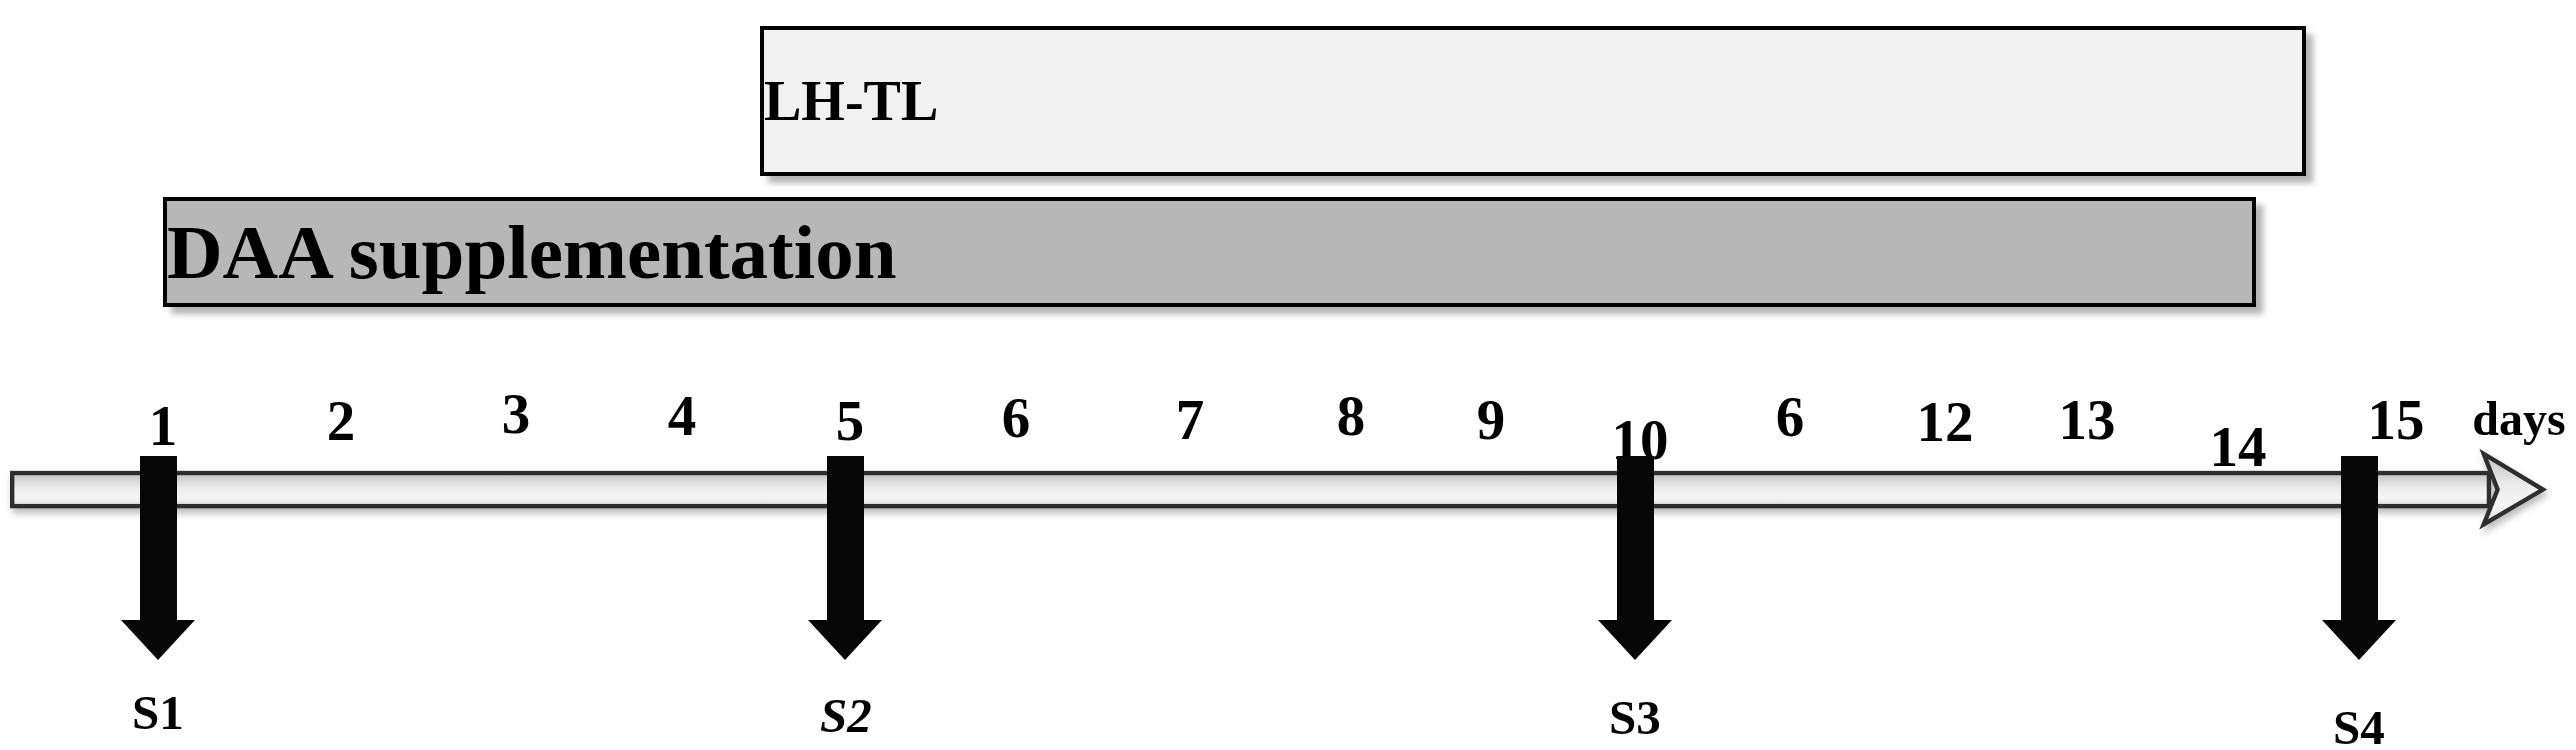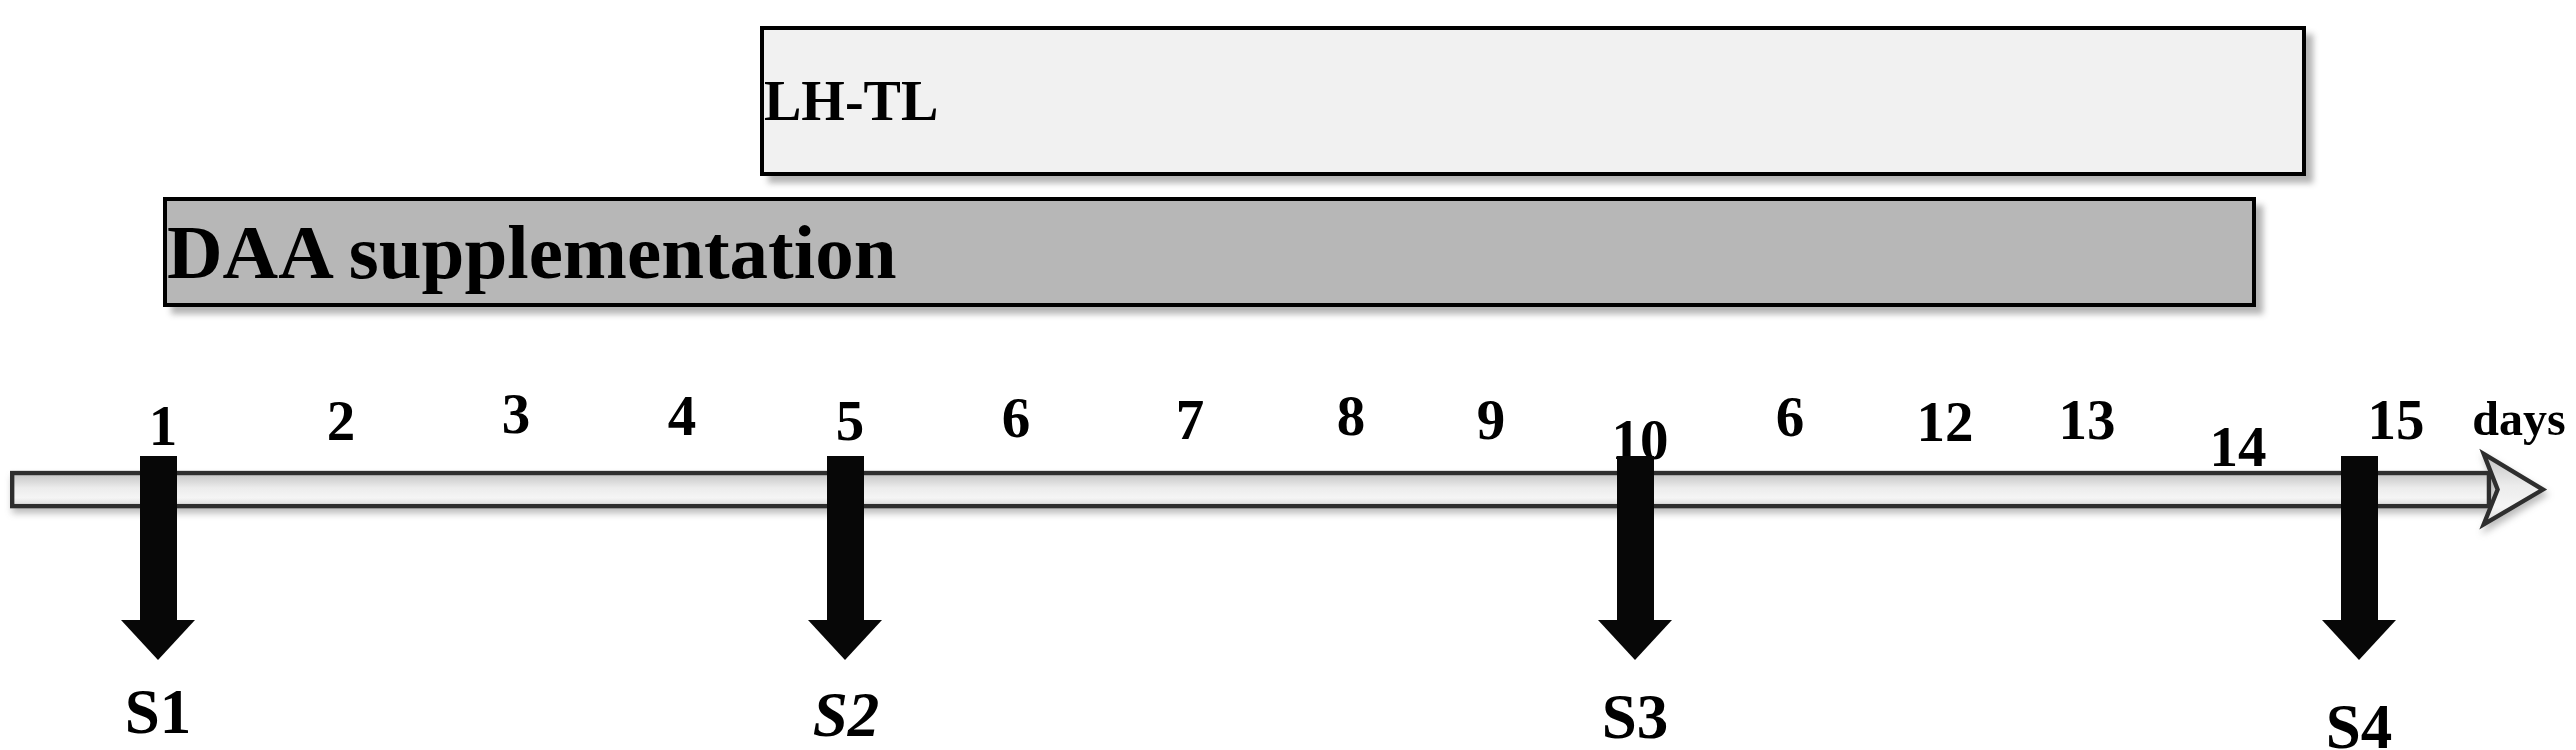--- a/index.html
+++ b/index.html
@@ -80,21 +80,21 @@
     position: absolute;
     top: 620px;
     width: 0; height: 0;
     border-left: 37px solid transparent;
     border-right: 37px solid transparent;
     border-top: 40px solid #070707;
   }
   .sample-label {
     position: absolute;
     transform: translate(-50%, -50%);
-    font-size: 63px;
+    font-size: 49px;
     font-weight: bold;
     color: #000000;
     line-height: 1;
     white-space: nowrap;
   }
 </style>
 </head>
 <body>
 
 <div class="canvas">

